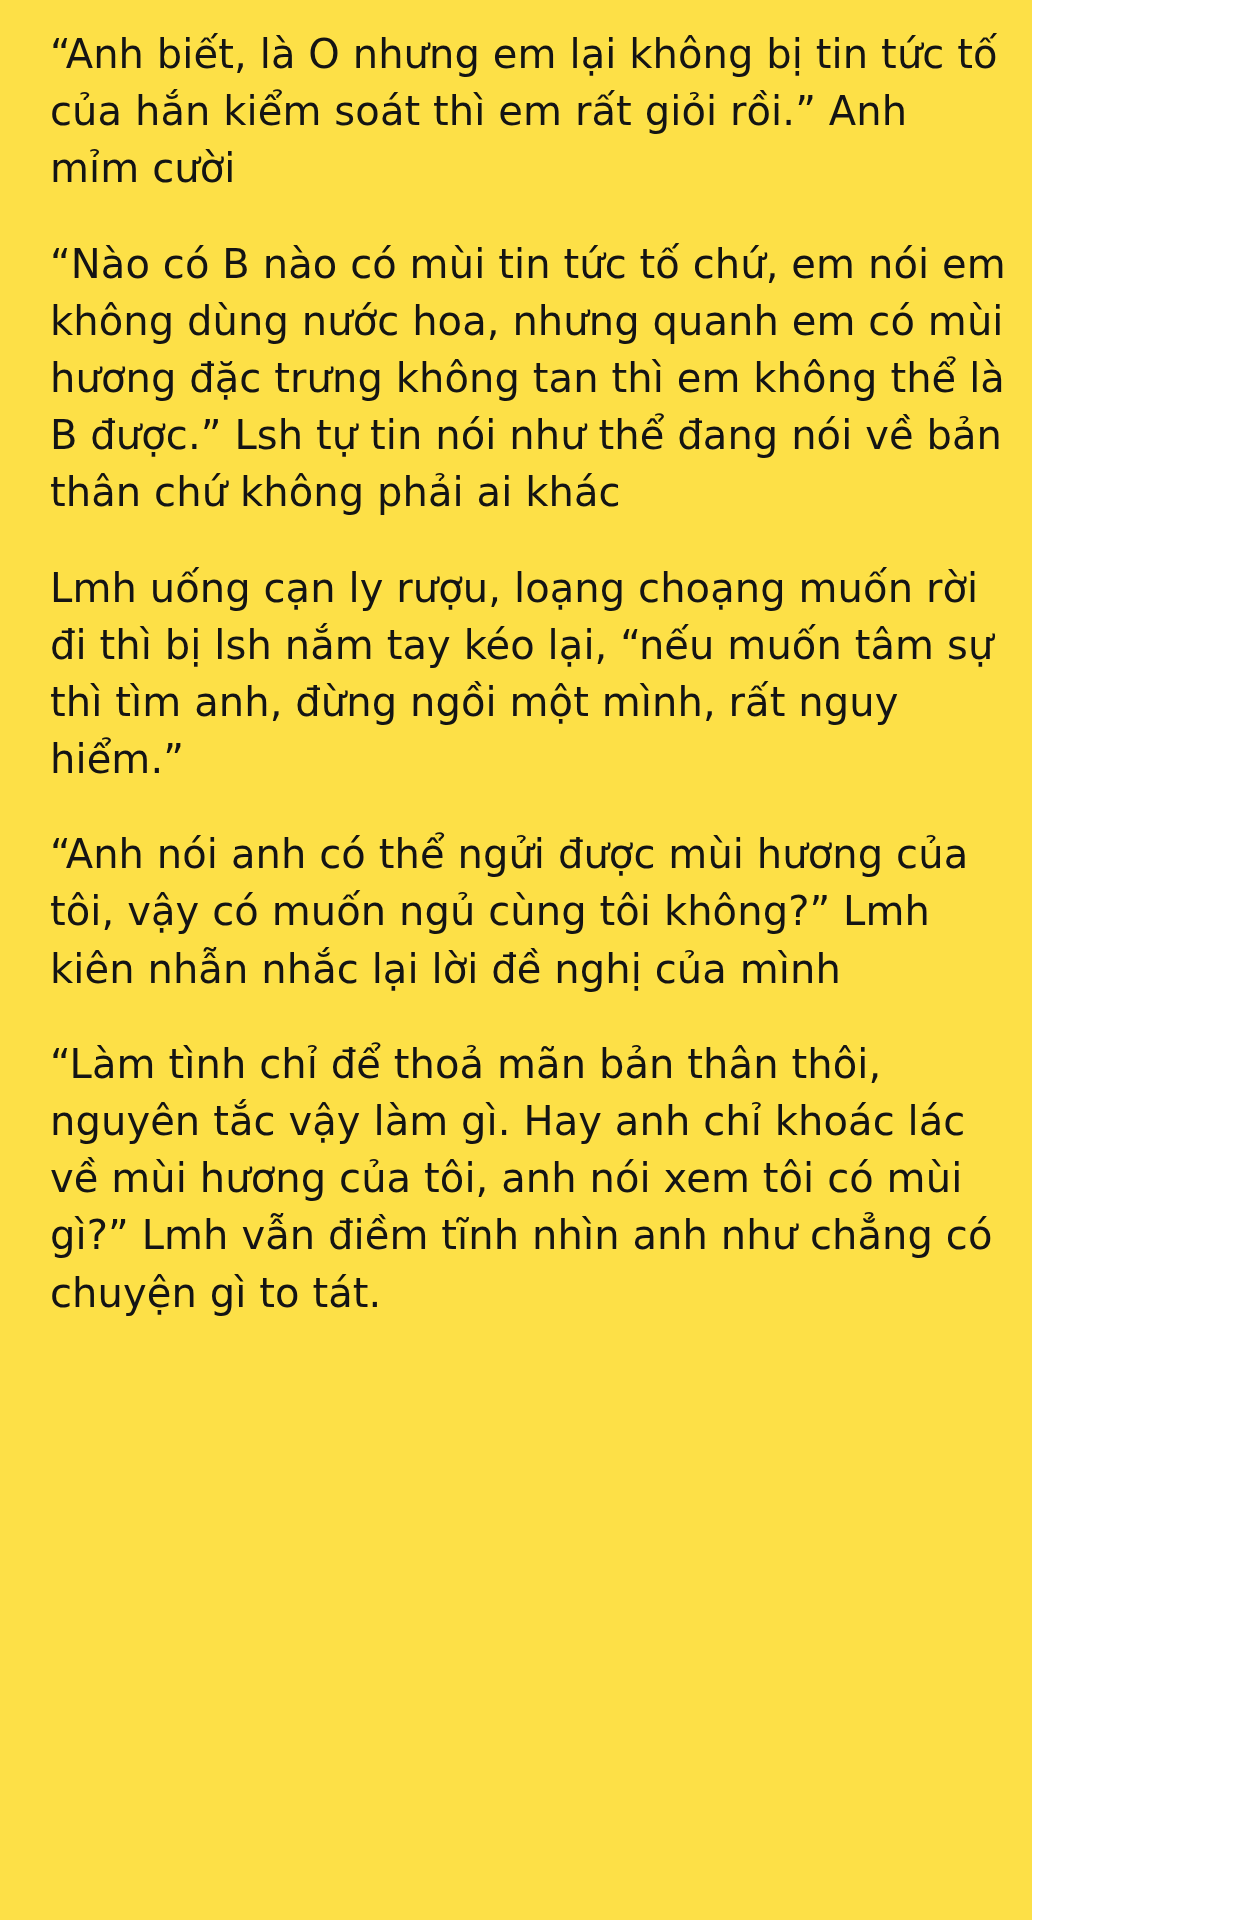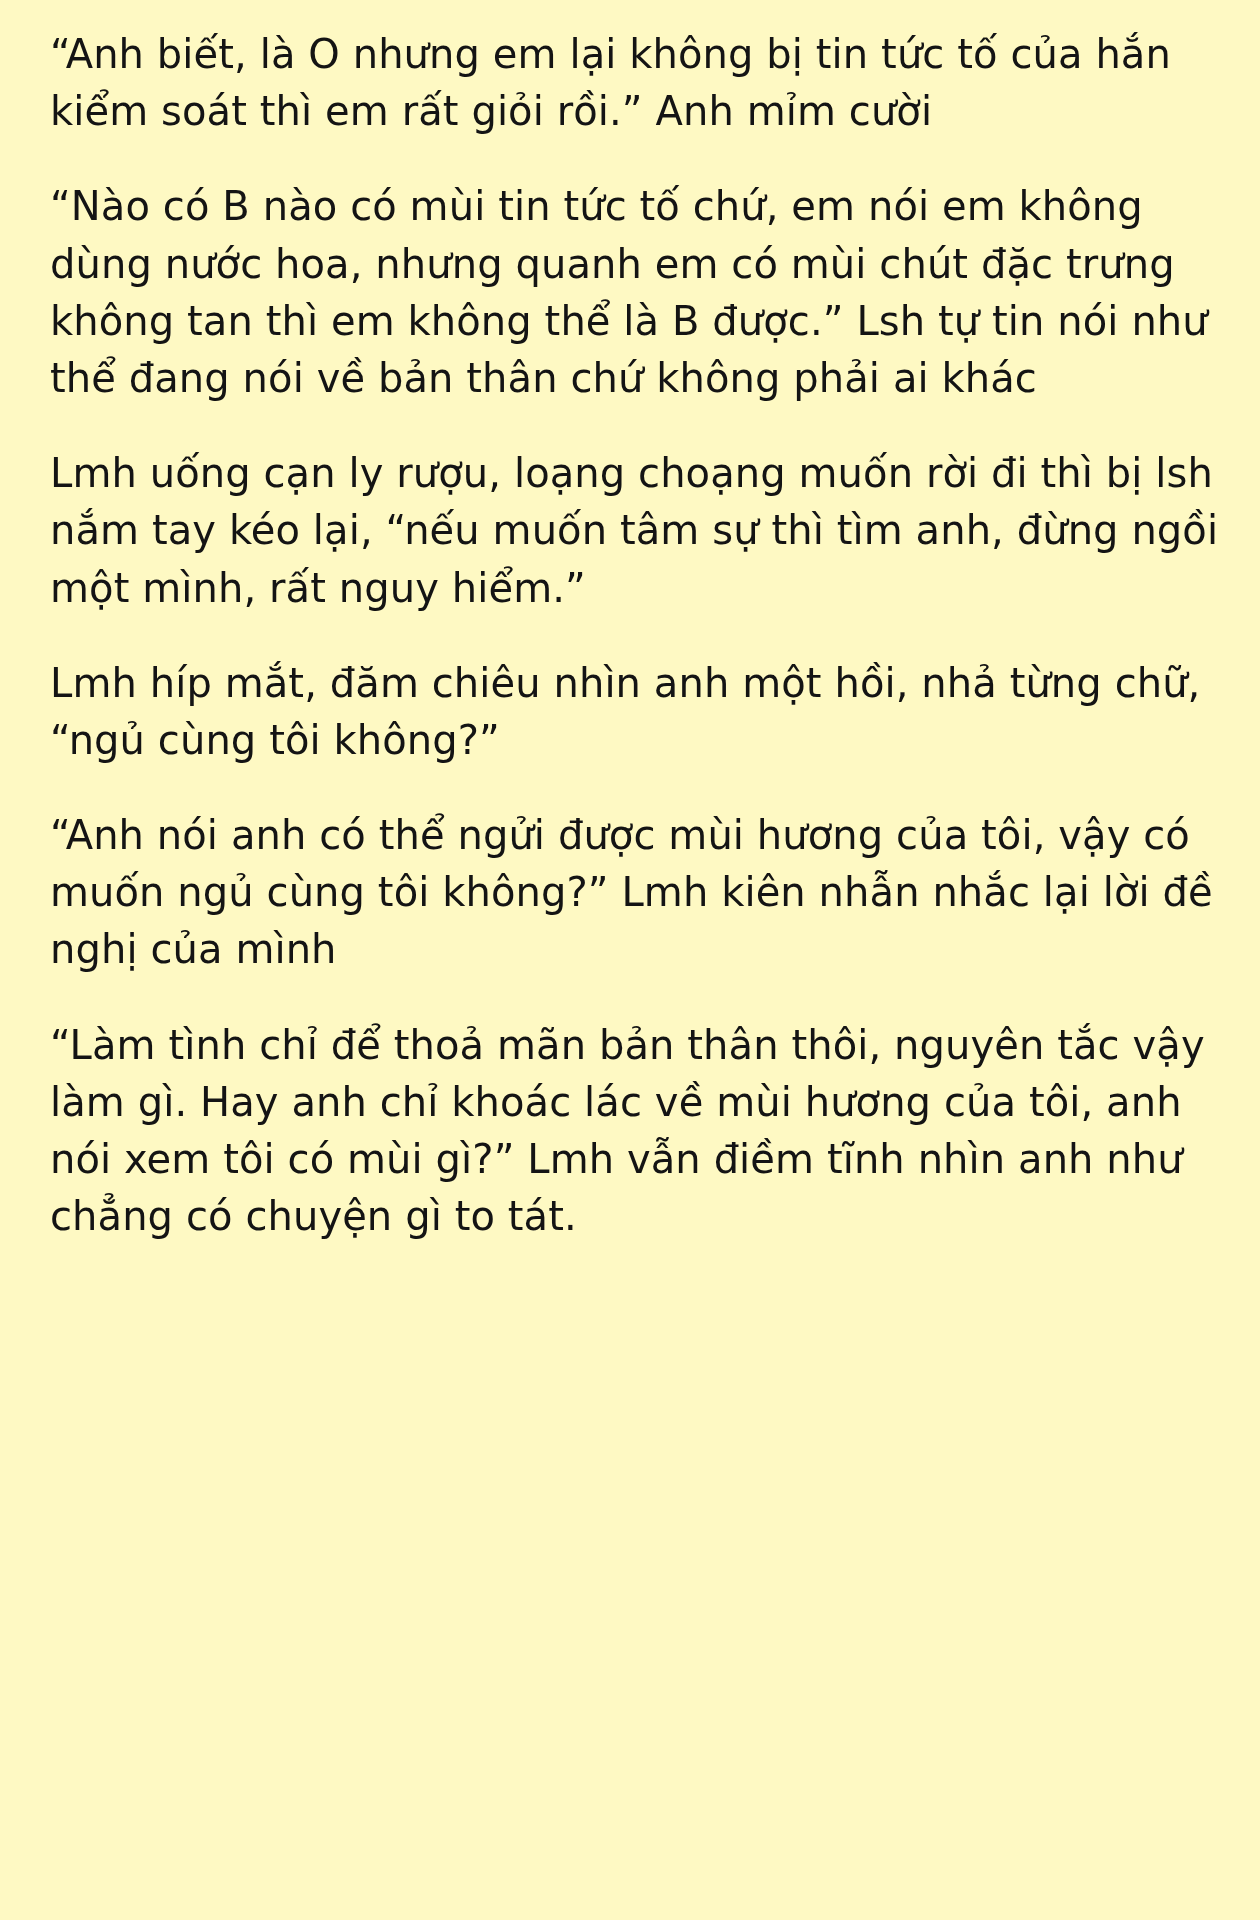--- a/index.html
+++ b/index.html
@@ -8,41 +8,40 @@
     background: #ffffff;
   }
   body {
     width: 1260px;
     min-height: 1920px;
     font-family: "DejaVu Sans", "Liberation Sans", sans-serif;
     color: #1b1b1b;
   }
   .page {
     box-sizing: border-box;
-    width: 1260px;
+    width: 1032px;
     min-height: 1920px;
     padding: 26px 26px 40px 50px;
-    background: #fef9c3;
+    background: #fde047;
   }
   .para {
     font-size: 40px;
     line-height: 1.43;
     letter-spacing: 0.1px;
     font-weight: 400;
     color: #141414;
     margin: 0 0 38px 0;
     word-wrap: break-word;
   }
   .para:last-child {
     margin-bottom: 17px;
   }
 </style>
 </head>
 <body>
 
 <div class="page">
   <p class="para">“Anh biết, là O nhưng em lại không bị tin tức tố của hắn kiểm soát thì em rất giỏi rồi.” Anh mỉm cười</p>
-  <p class="para">“Nào có B nào có mùi tin tức tố chứ, em nói em không dùng nước hoa, nhưng quanh em có mùi chút đặc trưng không tan thì em không thể là B được.” Lsh tự tin nói như thể đang nói về bản thân chứ không phải ai khác</p>
+  <p class="para">“Nào có B nào có mùi tin tức tố chứ, em nói em không dùng nước hoa, nhưng quanh em có mùi hương đặc trưng không tan thì em không thể là B được.” Lsh tự tin nói như thể đang nói về bản thân chứ không phải ai khác</p>
   <p class="para">Lmh uống cạn ly rượu, loạng choạng muốn rời đi thì bị lsh nắm tay kéo lại, “nếu muốn tâm sự thì tìm anh, đừng ngồi một mình, rất nguy hiểm.”</p>
-  <p class="para">Lmh híp mắt, đăm chiêu nhìn anh một hồi, nhả từng chữ, “ngủ cùng tôi không?”</p>
   <p class="para">“Anh nói anh có thể ngửi được mùi hương của tôi, vậy có muốn ngủ cùng tôi không?” Lmh kiên nhẫn nhắc lại lời đề nghị của mình</p>
   <p class="para">“Làm tình chỉ để thoả mãn bản thân thôi, nguyên tắc vậy làm gì. Hay anh chỉ khoác lác về mùi hương của tôi, anh nói xem tôi có mùi gì?” Lmh vẫn điềm tĩnh nhìn anh như chẳng có chuyện gì to tát.</p>
 </div>
 
 </body></html>

